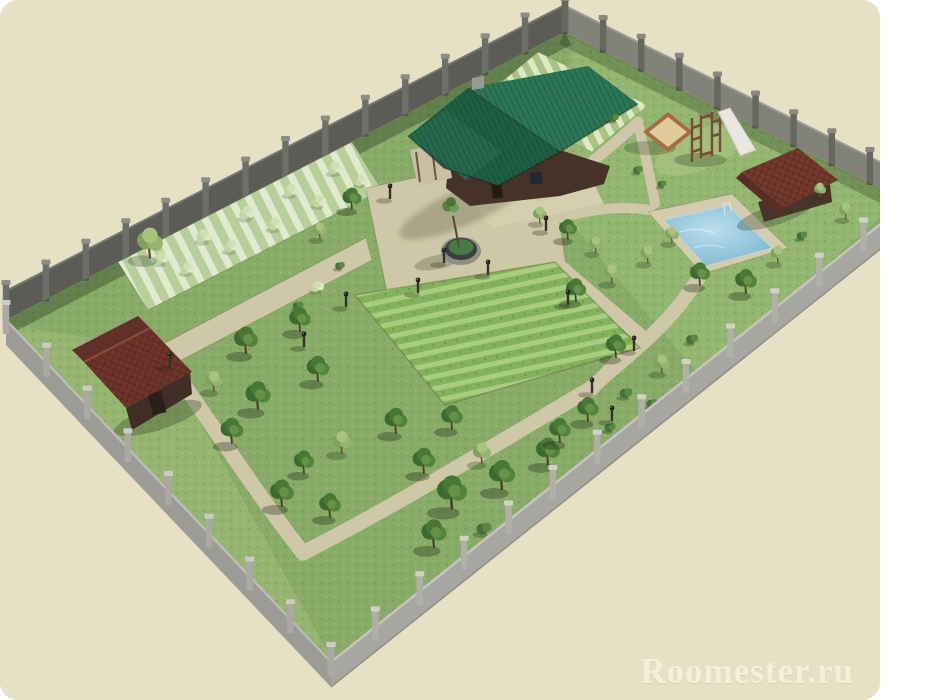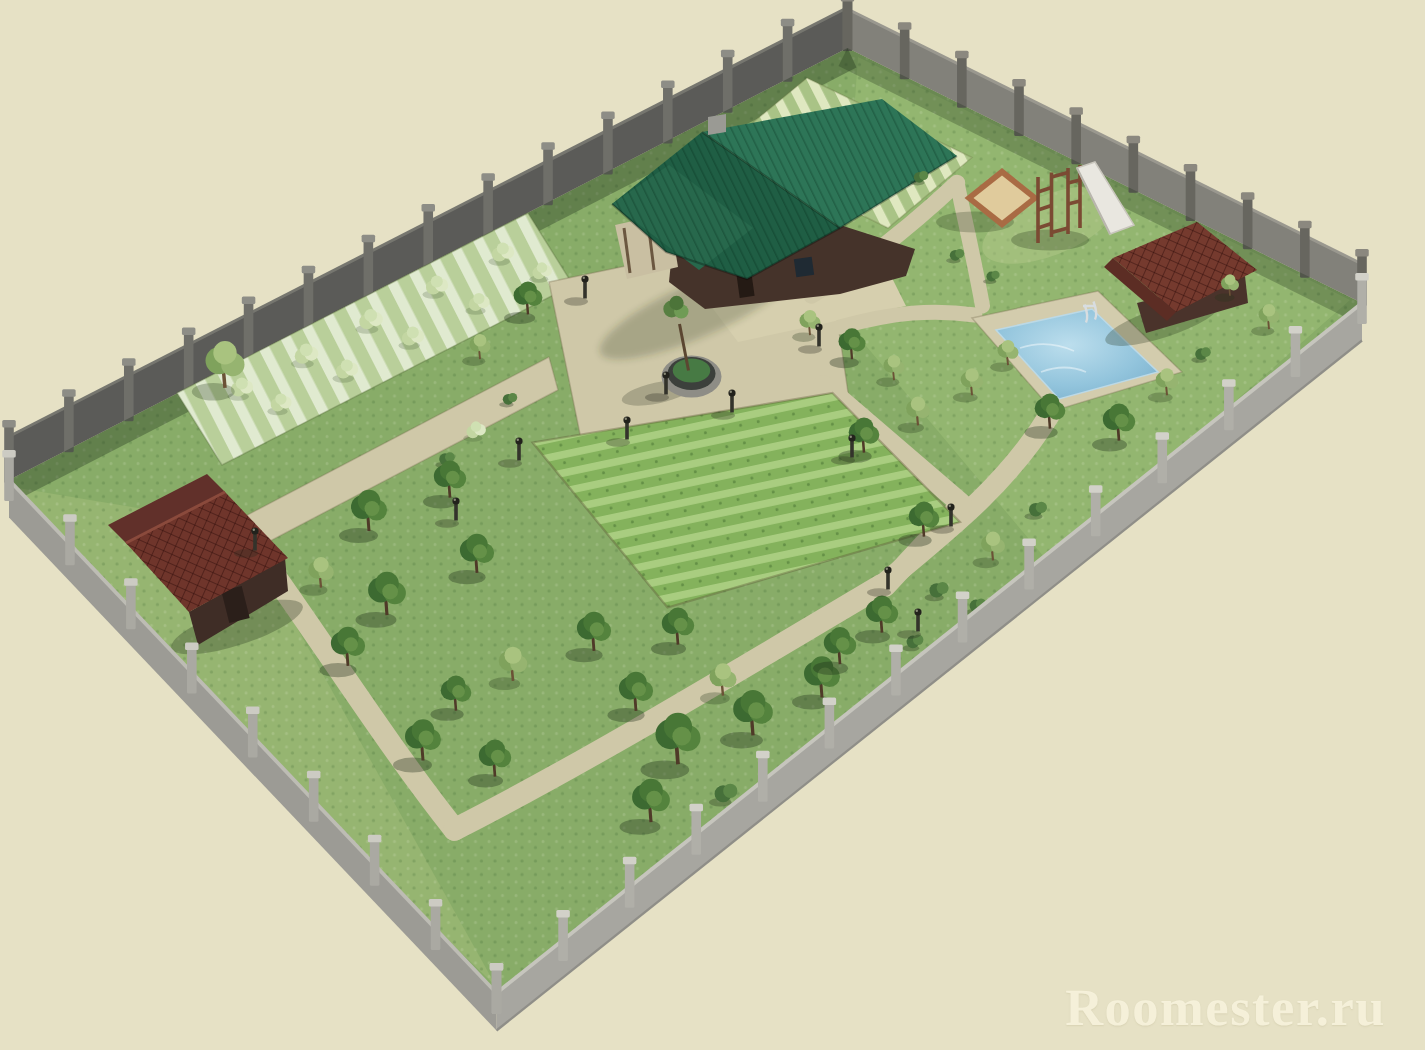--- a/index.html
+++ b/index.html
@@ -1,21 +1,22 @@
 <!DOCTYPE html>
 <html><head>
 <meta charset="utf-8">
 <style>
   html,body{margin:0;padding:0;}
   .stage{
     position:relative;
-    width:950px;height:700px;
+    width:880px;height:700px;
     overflow:hidden;
     background:#e6e1c5;
     font-family:"Liberation Sans", sans-serif;
+    border-radius:18px;
   }
   .stage svg{position:absolute;left:0;top:0;}
   .watermark{
     position:absolute;
     right:26px;bottom:8px;
     font-family:"Liberation Serif", serif;
     font-weight:bold;
     font-size:35px;
     letter-spacing:1px;
     color:rgba(248,244,222,0.88);

